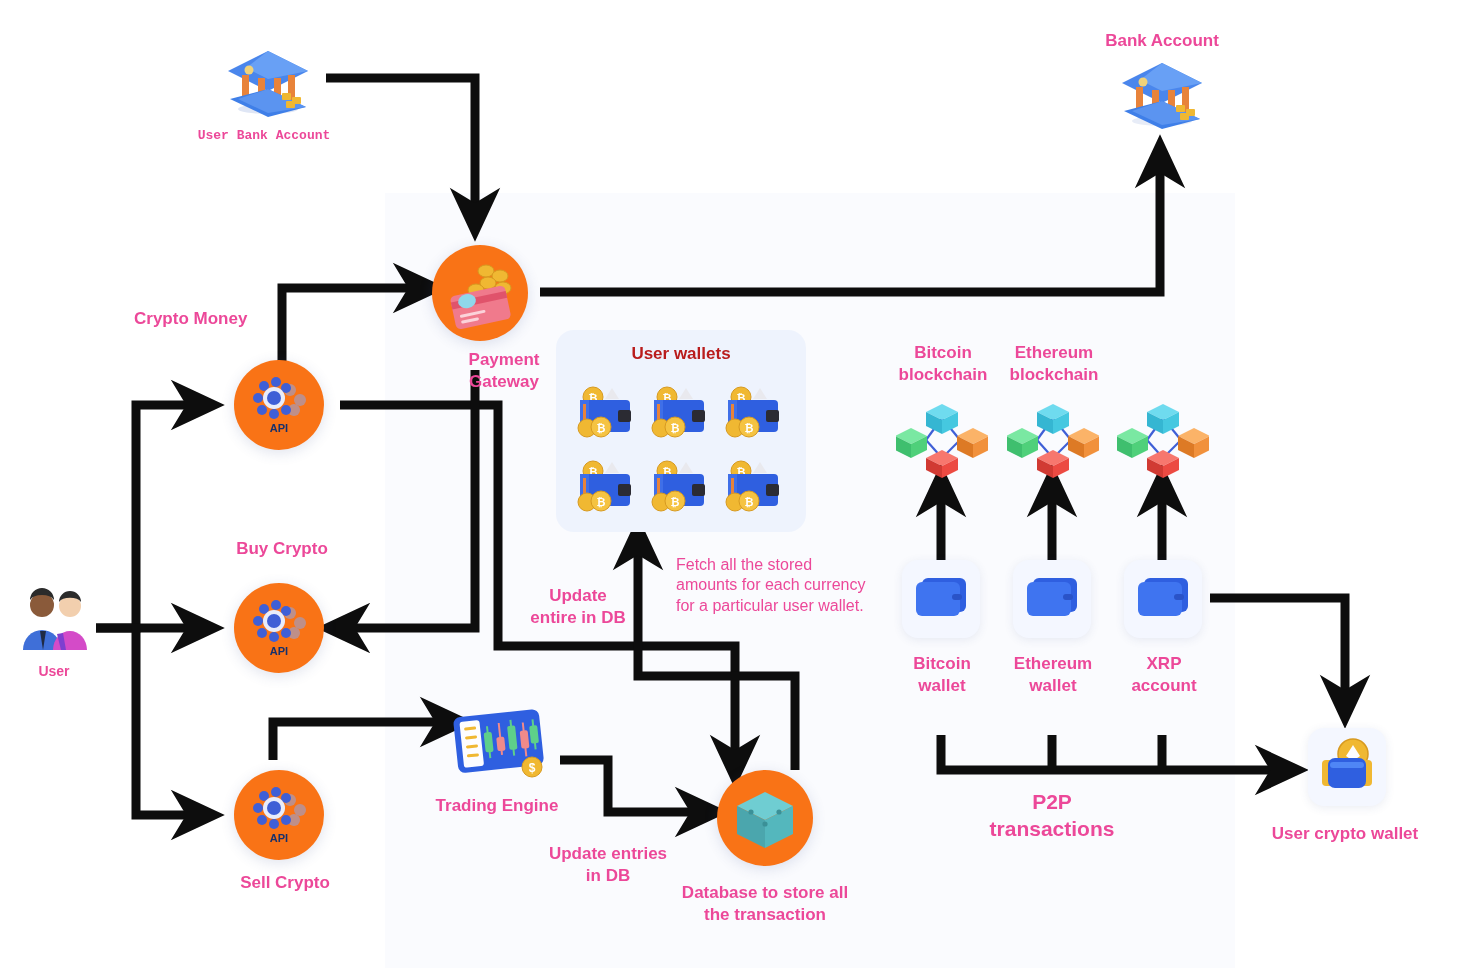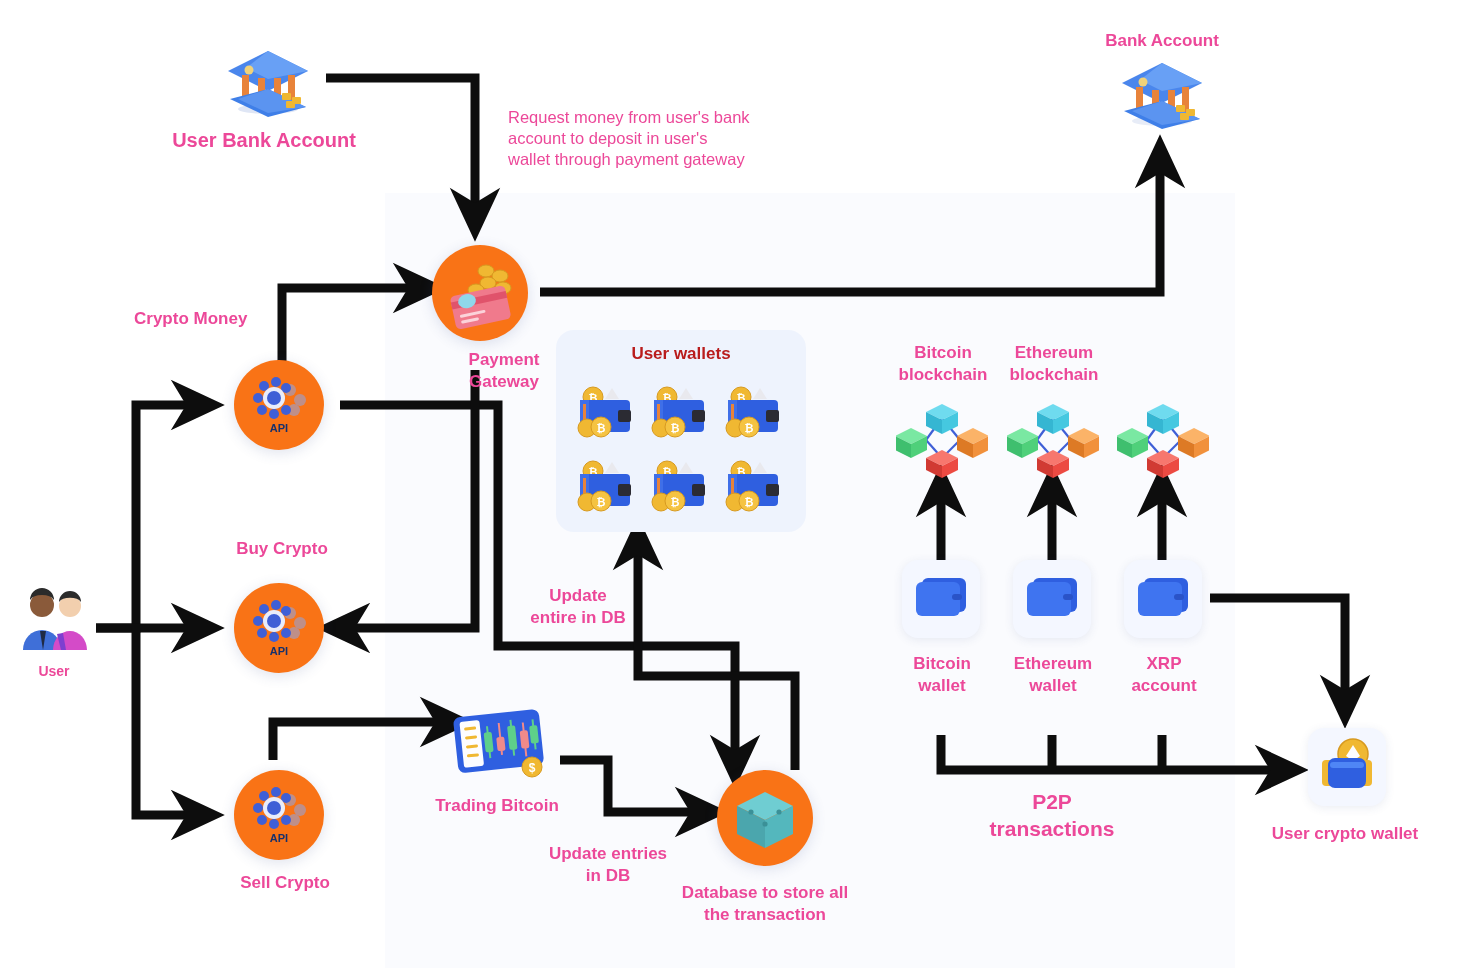--- a/index.html
+++ b/index.html
@@ -90,25 +90,22 @@
       <polygon points="46,44 84,62 46,72 8,54" fill="#3f7fe8"></polygon>
       <polygon points="46,44 84,62 46,68 16,54" fill="#5b94f0"></polygon>
       <circle cx="27" cy="25" r="4.5" fill="#f0d27a"></circle>
       <g fill="#f0b832">
         <rect x="60" y="48" width="9" height="7" rx="1"></rect>
         <rect x="70" y="52" width="9" height="7" rx="1"></rect>
         <rect x="64" y="56" width="9" height="7" rx="1"></rect>
       </g>
     </svg>
   </div>
-  <div class="lbl ctr" style="left:264px;top:128px;font-size:20px;">User Bank Account</div>
-
-  <div class="lbl reg" style="left:508px;top:107px;font-size:16.5px;">Request money from user's bank
-account to deposit in user's
-wallet through payment gateway</div>
+  <div class="lbl ctr" style="left:264px;top:128px;font-size:13px;font-family:Liberation Mono, monospace;">User Bank Account</div>
+
 
   <div class="lbl ctr" style="left:1162px;top:30px;font-size:17px;">Bank Account</div>
   <div class="node" style="left:1116px;top:57px;width:92px;height:72px;">
     <svg viewBox="0 0 92 72" width="92" height="72">
       <ellipse cx="46" cy="64" rx="30" ry="5" fill="#e7ecf7"></ellipse>
       <polygon points="46,6 86,26 46,46 6,26" fill="#4a86ec"></polygon>
       <polygon points="46,6 86,26 46,34 24,23" fill="#68a0f5"></polygon>
       <rect x="20" y="30" width="7" height="26" fill="#e8833a"></rect>
       <rect x="36" y="33" width="7" height="26" fill="#e8833a"></rect>
       <rect x="52" y="33" width="7" height="26" fill="#e8833a"></rect>
@@ -316,20 +313,23 @@
           <circle cx="13" cy="46" r="9" fill="#f0b832" stroke="#d79a20"></circle>
           <circle cx="27" cy="45" r="10" fill="#f5c342" stroke="#d79a20"></circle>
           <text x="27" y="50" font-size="11" text-anchor="middle" fill="#fff" font-weight="bold">₿</text>
         </svg>
       </div>
     </div>
   </div>
 
   <div class="lbl ctr" style="left:578px;top:585px;font-size:17px;">Update
 entire in DB</div>
+  <div class="lbl reg" style="left:676px;top:555px;font-size:16px;">Fetch all the stored
+amounts for each currency
+for a particular user wallet.</div>
   <div class="lbl ctr" style="left:608px;top:843px;font-size:17px;">Update entries
 in DB</div>
 
   <div class="node" style="left:450px;top:705px;width:100px;height:78px;">
     <svg viewBox="0 0 100 78" width="100" height="78">
       <g transform="rotate(-6 50 40)">
         <rect x="6" y="8" width="86" height="56" rx="7" fill="#2f5fe0"></rect>
         <rect x="12" y="13" width="20" height="46" rx="3" fill="#fdfdff"></rect>
         <g fill="#f0b832">
           <rect x="16" y="19" width="12" height="3" rx="1.5"></rect>
@@ -347,21 +347,21 @@
           <line x1="75" y1="20" x2="75" y2="54" stroke="#f08a8a" stroke-width="2"></line>
           <rect x="71" y="28" width="8" height="18" rx="2" fill="#f08a8a"></rect>
           <line x1="85" y1="18" x2="85" y2="48" stroke="#5ed08a" stroke-width="2"></line>
           <rect x="81" y="24" width="8" height="18" rx="2" fill="#5ed08a"></rect>
         </g>
       </g>
       <circle cx="82" cy="62" r="10" fill="#f0b832" stroke="#d79a20"></circle>
       <text x="82" y="67" font-size="12" text-anchor="middle" fill="#fff" font-weight="bold">$</text>
     </svg>
   </div>
-  <div class="lbl ctr" style="left:497px;top:795px;font-size:17px;">Trading Bitcoin</div>
+  <div class="lbl ctr" style="left:497px;top:795px;font-size:17px;">Trading Engine</div>
 
   <div class="circ" style="left:717px;top:770px;width:96px;height:96px;">
     <svg viewBox="0 0 96 96" width="96" height="96">
       <polygon points="48,22 76,36 48,50 20,36" fill="#6fcdd2"></polygon>
       <polygon points="20,36 48,50 48,78 20,64" fill="#4ba6ad"></polygon>
       <polygon points="76,36 48,50 48,78 76,64" fill="#54b7bd"></polygon>
       <g fill="#3b9097">
         <circle cx="34" cy="42" r="2.6"></circle>
           <circle cx="62" cy="42" r="2.6"></circle>
         <circle cx="48" cy="54" r="2.6"></circle>

